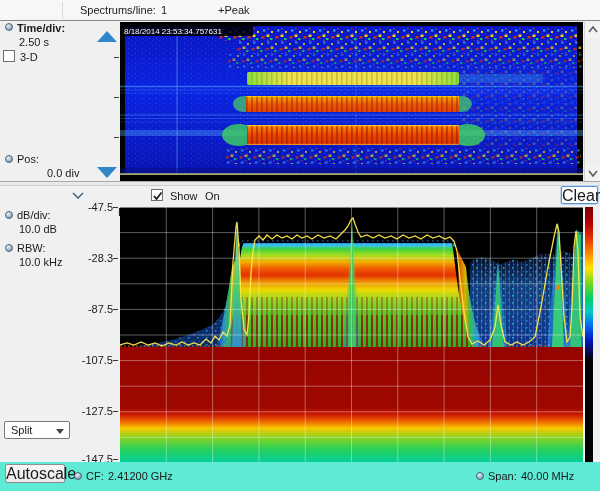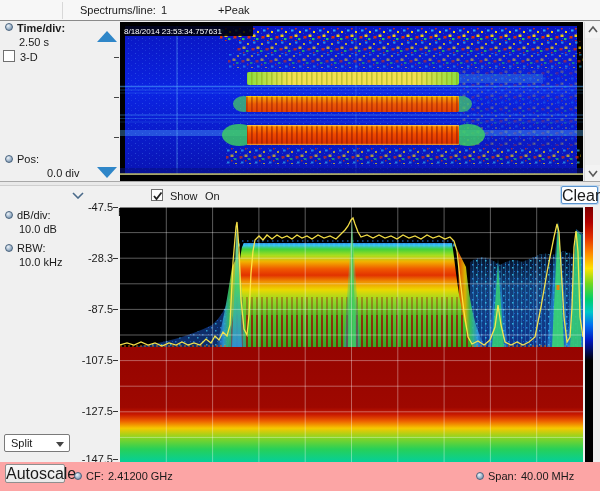--- a/index.html
+++ b/index.html
@@ -52,21 +52,21 @@
 
   
   .bitmap { position:absolute; left:120px; top:207px; width:463px; height:256px; background:#000; }
   .colorbar { position:absolute; left:585px; top:207px; width:8px; height:256px;
       background:linear-gradient(#7d0000 0%, #b00000 6%, #e33000 12%, #ff8800 18%, #ffe400 24%,
                   #6fd81f 30%, #00d06a 36%, #00c8c8 41%, #0070f0 46%, #0018c0 52%, #000 60%, #000 100%); }
   .ytick { position:absolute; width:50px; text-align:right; }
   .ytick-dash { position:absolute; width:5px; height:1px; background:#333; }
 
   
-  .statusbar { position:absolute; left:0; top:462px; width:600px; height:29px; background:#fca5a5; }
+  .statusbar { position:absolute; left:0; top:462px; width:600px; height:29px; background:#5eead4; }
 </style>
 </head>
 <body>
 
 <div id="app">
 
   <div class="topbar">
     <div class="sep"></div>
     <span class="lbl" style="left:80px;">Spectrums/line:</span>
     <span class="lbl" style="left:161px;">1</span>
@@ -226,21 +226,21 @@
   <div class="ytick" style="left:63px; top:354px;">-107.5</div>
   <div class="ytick" style="left:63px; top:405px;">-127.5</div>
   <div class="ytick" style="left:63px; top:453px;">-147.5</div>
   <div class="ytick-dash" style="left:113px; top:207px;"></div>
   <div class="ytick-dash" style="left:113px; top:258px;"></div>
   <div class="ytick-dash" style="left:113px; top:309px;"></div>
   <div class="ytick-dash" style="left:113px; top:360px;"></div>
   <div class="ytick-dash" style="left:113px; top:411px;"></div>
   <div class="ytick-dash" style="left:113px; top:459px;"></div>
 
-  <div class="combo" style="left:4px; top:421px; width:66px; height:18px;margin-top:13px;">
+  <div class="combo" style="left:4px; top:421px; width:66px; height:18px;">
     <span class="txt">Split</span>
     <span class="arrow"></span>
   </div>
 
   <div class="bitmap">
     <svg width="463" height="256" viewBox="0 0 463 256">
       <defs>
         <linearGradient id="floorGrad" x1="0" y1="0" x2="0" y2="1">
           <stop offset="0" stop-color="#960400"></stop>
             <stop offset="0.52" stop-color="#9e0800"></stop>

